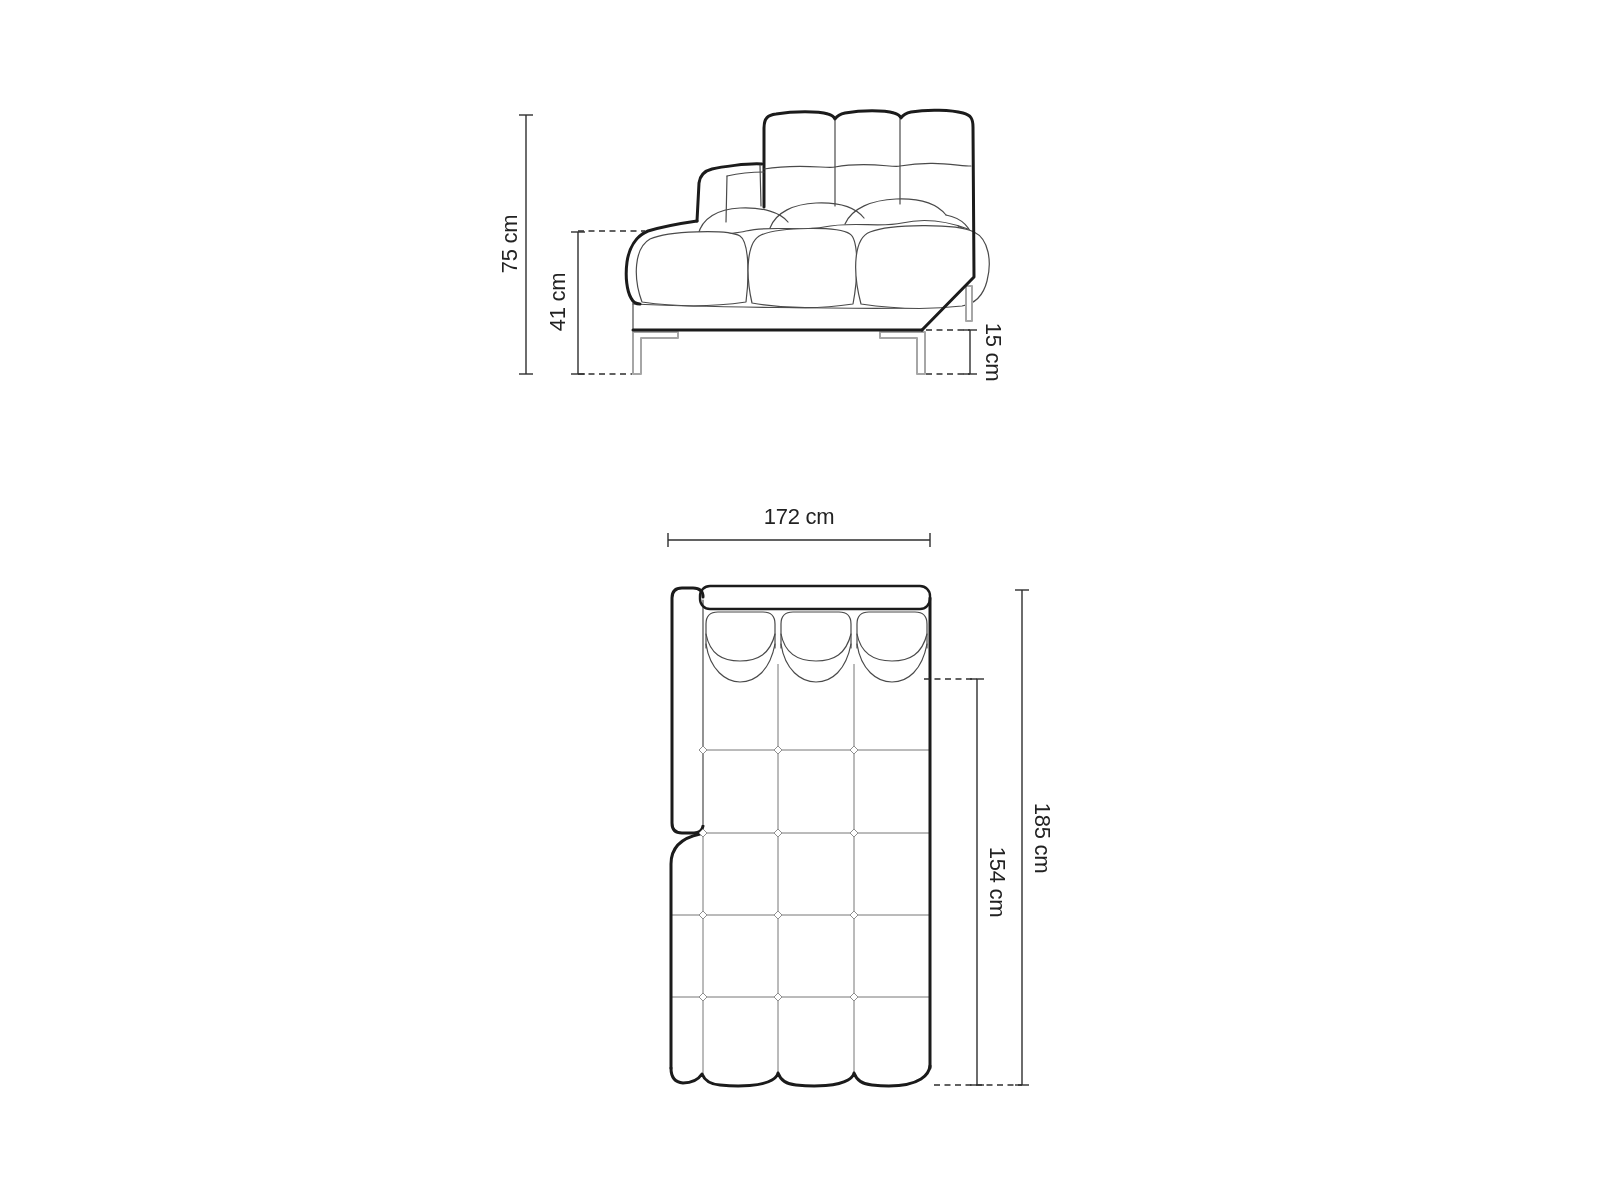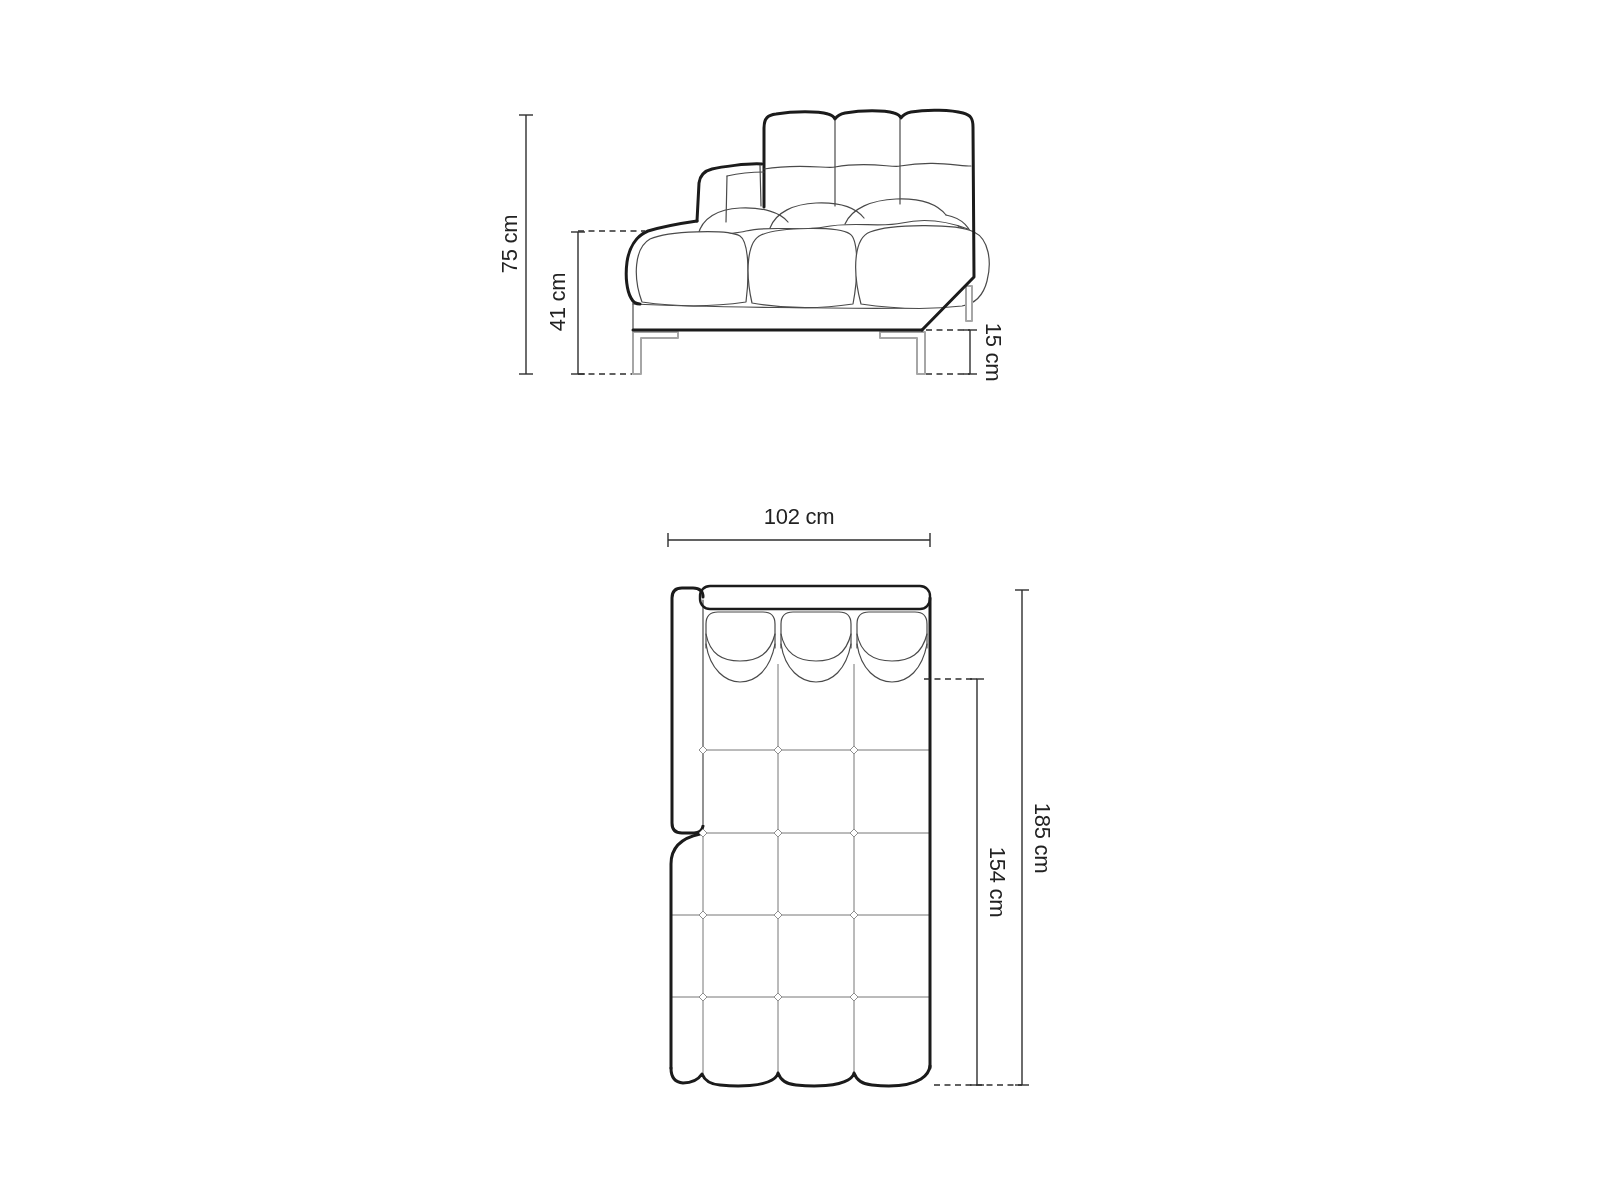--- a/index.html
+++ b/index.html
@@ -186,18 +186,18 @@
       </g>
     </g>
   </svg>
 
   <div class="dim-label rot-ccw" style="left:510px;top:244px;">75 cm</div>
 
   <div class="dim-label rot-ccw" style="left:558px;top:302px;">41 cm</div>
 
   <div class="dim-label rot-cw" style="left:993px;top:352px;">15 cm</div>
 
-  <div class="dim-label" style="left:799px;top:517px;">102 cm</div>
+  <div class="dim-label" style="left:799px;top:517px;">172 cm</div>
 
   <div class="dim-label rot-cw" style="left:997px;top:882px;">154 cm</div>
 
   <div class="dim-label rot-cw" style="left:1042px;top:838px;">185 cm</div>
 </div>
 
 </body></html>

